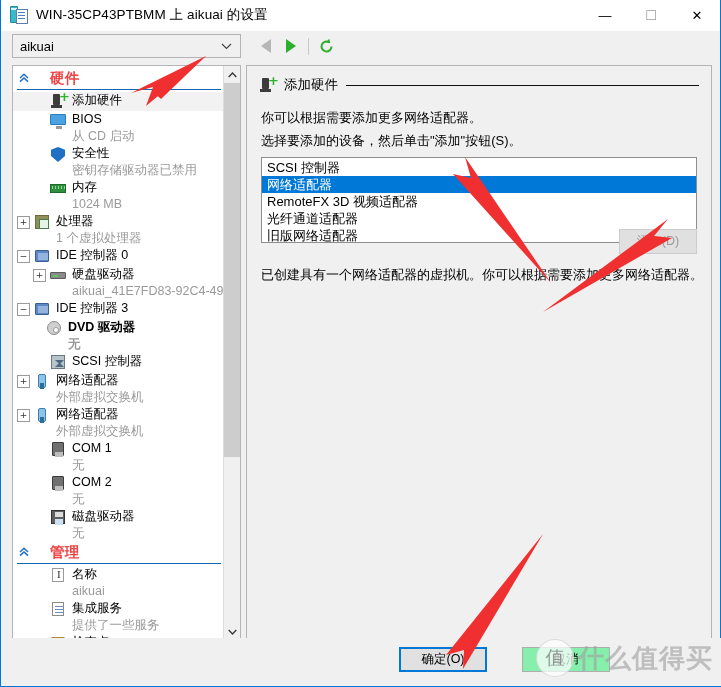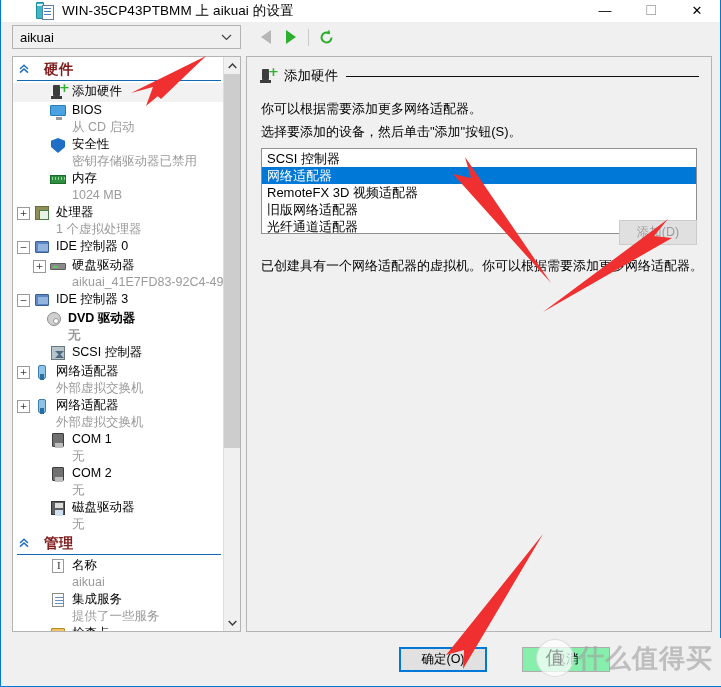--- a/index.html
+++ b/index.html
@@ -31,29 +31,28 @@
   
   #bg-sliver {
     position: absolute;
     left: 492px; top: 0; width: 229px; height: 4px;
     background: #0a5ca8;
     z-index: 0;
   }
 
   
   #titlebar {
-    height: 22px;
+    height: 31px;
     background: #ffffff;
     display: flex;
     align-items: center;
     flex: none;
     position: relative;
     z-index: 2;
     border-bottom: 1px solid #ffffff;
-    padding-left: 26px;
   }
   #title-icon {
     width: 20px; height: 20px;
     margin-left: 8px; margin-right: 7px;
     position: relative;
     flex: none;
   }
   #title-text {
     font-size: 13.5px;
     color: #000;
@@ -162,24 +161,24 @@
     position: relative;
   }
   .grp .chev {
     color: #1f6fc4;
     font-size: 12px;
     width: 16px; text-align:center;
     font-weight: bold;
     line-height: 1;
   }
   .grp .gtxt {
-    color: #7f1d1d;
+    color: #ef4444;
     font-size: 14.5px;
     font-weight: bold;
-    margin-left: 12px;
+    margin-left: 18px;
     letter-spacing: 0.3px;
   }
   .grp-rule {
     height: 1px;
     background: #1268b3;
     margin: 0px 2px 2px 4px;
   }
   .node {
     display: flex;
     align-items: flex-start;
@@ -779,22 +778,22 @@
           <div class="ph-rule"></div>
         </div>
 
         <div class="desc-line">你可以根据需要添加更多网络适配器。</div>
         <div class="desc-line">选择要添加的设备，然后单击"添加"按钮(S)。</div>
 
         <div id="device-list">
             <div class="dev-item">SCSI 控制器</div>
             <div class="dev-item selected">网络适配器</div>
             <div class="dev-item">RemoteFX 3D 视频适配器</div>
+            <div class="dev-item">光纤通道适配器</div>
             <div class="dev-item">旧版网络适配器</div>
-            <div class="dev-item">光纤通道适配器</div>
           </div>
 
         <div id="add-btn">添加(D)</div>
 
         <div id="note-line">已创建具有一个网络适配器的虚拟机。你可以根据需要添加更多网络适配器。</div>
       </div>
     </div>
 
   </div>
 

